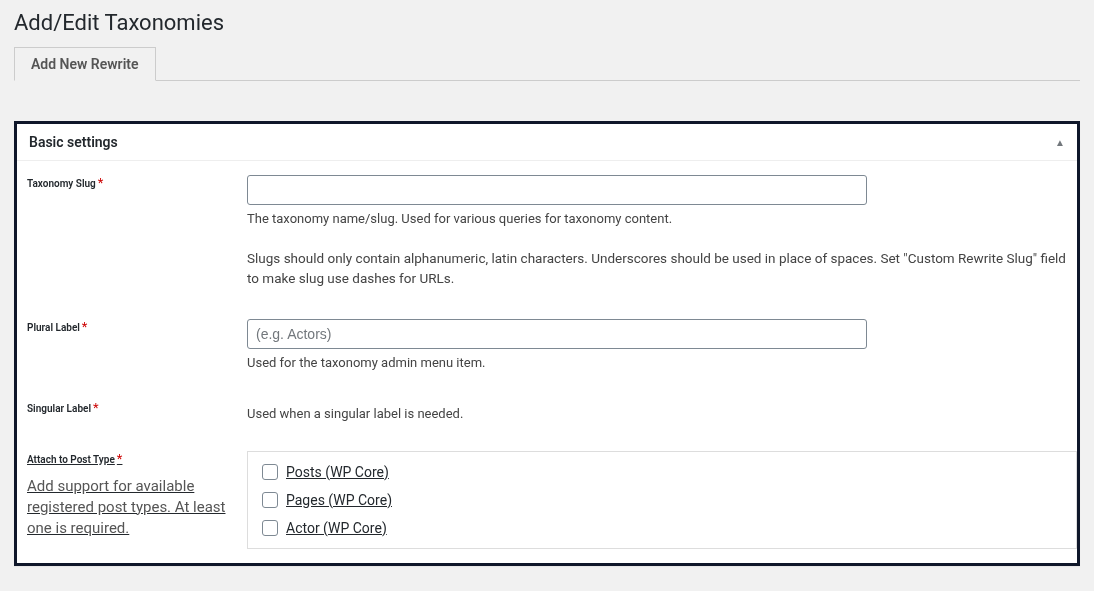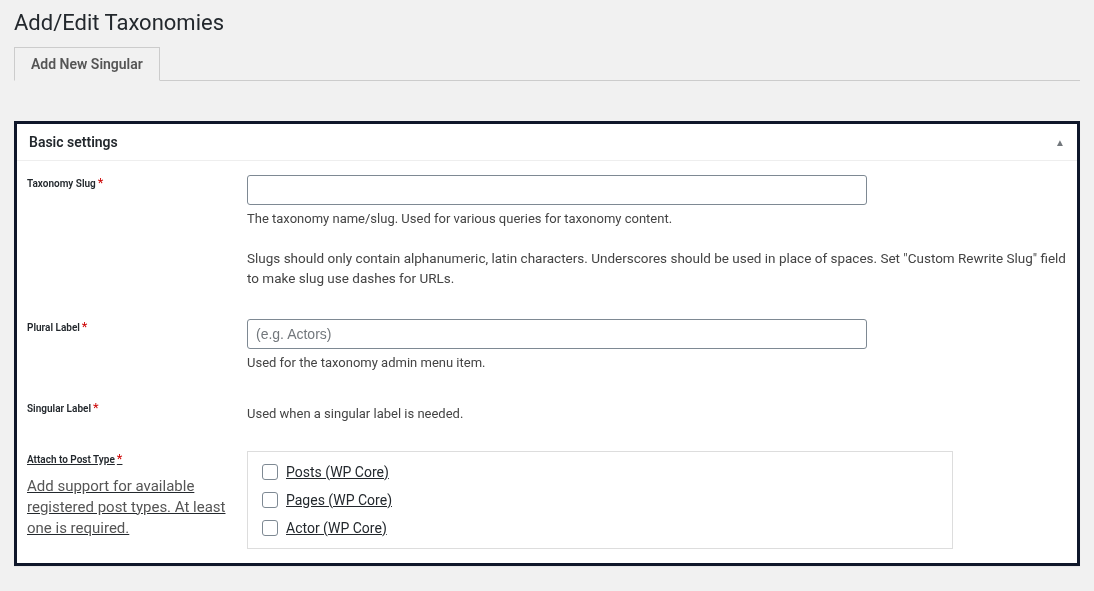--- a/index.html
+++ b/index.html
@@ -117,21 +117,21 @@
   .field-help {
     color: #444;
     font-size: 13.5px;
     margin-top: 22px;
     line-height: 1.5;
     max-width: 820px;
   }
   .checkbox-group {
     border: 1px solid #ddd;
     padding: 12px 14px;
-    width: 706px;
+    width: 830px;
     max-width: 100%;
   }
   .checkbox-row {
     display: flex;
     align-items: center;
     margin-bottom: 12px;
     font-size: 14px;
     color: #23282d;
   }
   .checkbox-row:last-child { margin-bottom: 0; }
@@ -147,21 +147,21 @@
   }
 </style>
 </head>
 <body>
 
 <div class="wrap">
 
   <h1 class="page-title">Add/Edit Taxonomies</h1>
 
   <div class="tabs-row">
-    <div class="tab">Add New Singular</div>
+    <div class="tab">Add New Rewrite</div>
   </div>
 
   <div class="panel">
 
     <div class="panel-header">
       <span class="panel-title">Basic settings</span>
       <span class="collapse-icon">▲</span>
     </div>
 
     <div class="panel-body">

